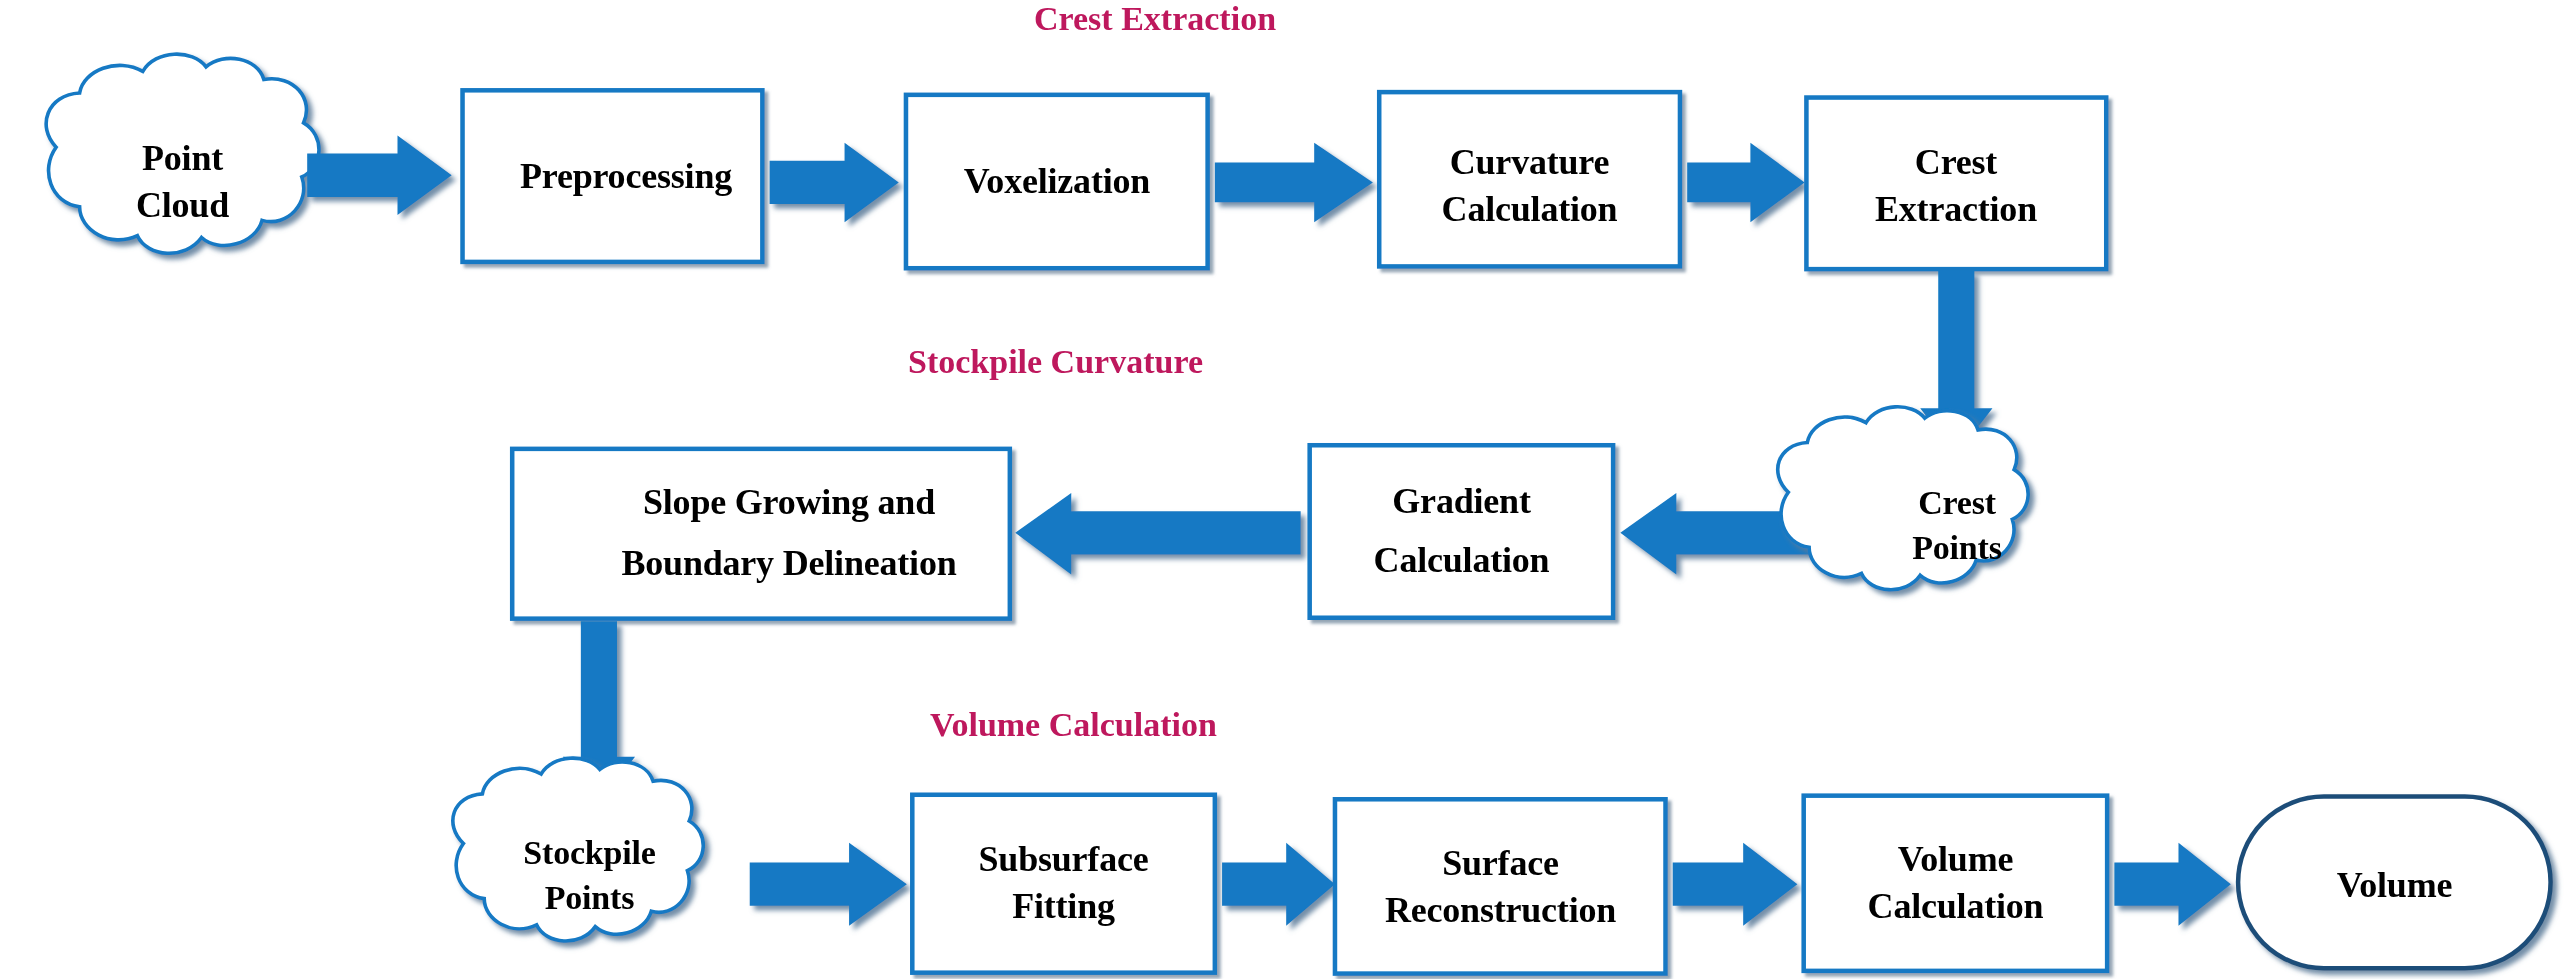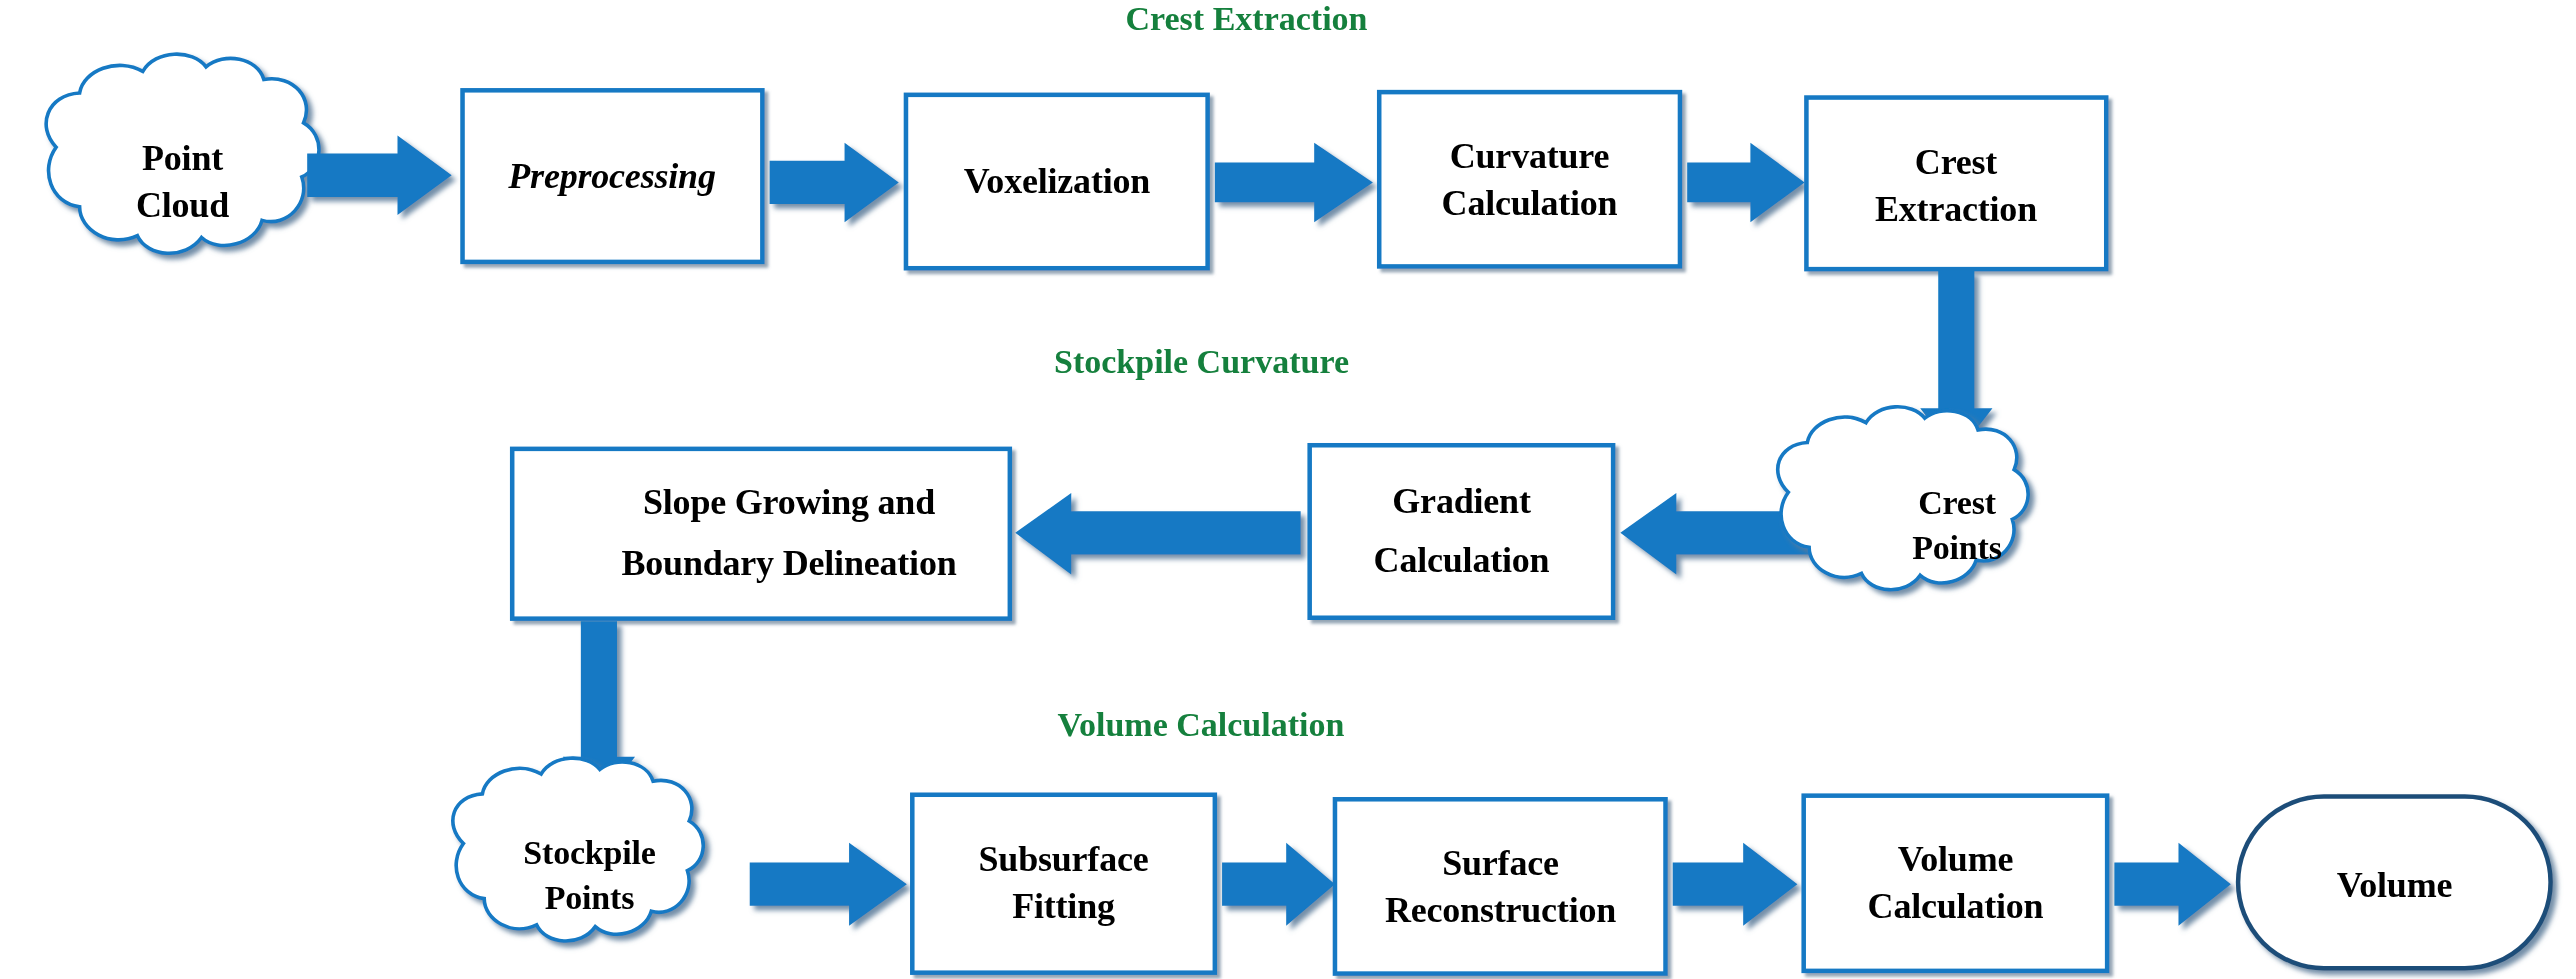--- a/index.html
+++ b/index.html
@@ -32,24 +32,23 @@
     font-weight: bold;
     color: #000000;
     line-height: 1.30;
     letter-spacing: -0.2px;
     white-space: nowrap;
     pointer-events: none;
   }
   .section-title {
     position: absolute;
     font-weight: bold;
-    color: #15803d;
+    color: #be185d;
     font-size: 34px;
     white-space: nowrap;
-    text-align: center;
   }
   .lbl-38 { font-size: 34px; }
   .lbl-40 { font-size: 36px; }
 </style>
 </head>
 <body>
 
 <div id="canvas">
 
   <svg class="layer" viewBox="0 0 2852 1084" xmlns="http://www.w3.org/2000/svg">
@@ -200,29 +199,29 @@
 
   <div class="section-title" style="left:908px; top:343px; width:587px;">Stockpile Curvature</div>
 
   <div class="section-title" style="left:930px; top:706px; width:542px;">Volume Calculation</div>
 
   <div class="node-label lbl-40" style="left:56px; top:132px; width:253px; height:99px;">
     <span>Point</span>
     <span>Cloud</span>
   </div>
 
-  <div class="node-label lbl-40" style="left:462px; top:140px; width:300px; height:72px;font-style:italic;">
+  <div class="node-label lbl-40" style="left:476px; top:140px; width:300px; height:72px;">
     <span>Preprocessing</span>
   </div>
 
   <div class="node-label lbl-40" style="left:906px; top:145px; width:302px; height:72px;">
     <span>Voxelization</span>
   </div>
 
-  <div class="node-label lbl-40" style="left:1379px; top:126px; width:301px; height:107px;">
+  <div class="node-label lbl-40" style="left:1379px; top:126px; width:301px; height:107px;justify-content:flex-end;">
     <span>Curvature</span>
     <span>Calculation</span>
   </div>
 
   <div class="node-label lbl-40" style="left:1806px; top:132px; width:300px; height:107px;">
     <span>Crest</span>
     <span>Extraction</span>
   </div>
 
   <div class="node-label lbl-40" style="left:540px; top:479px; width:498px; height:108px;justify-content:space-between;">

